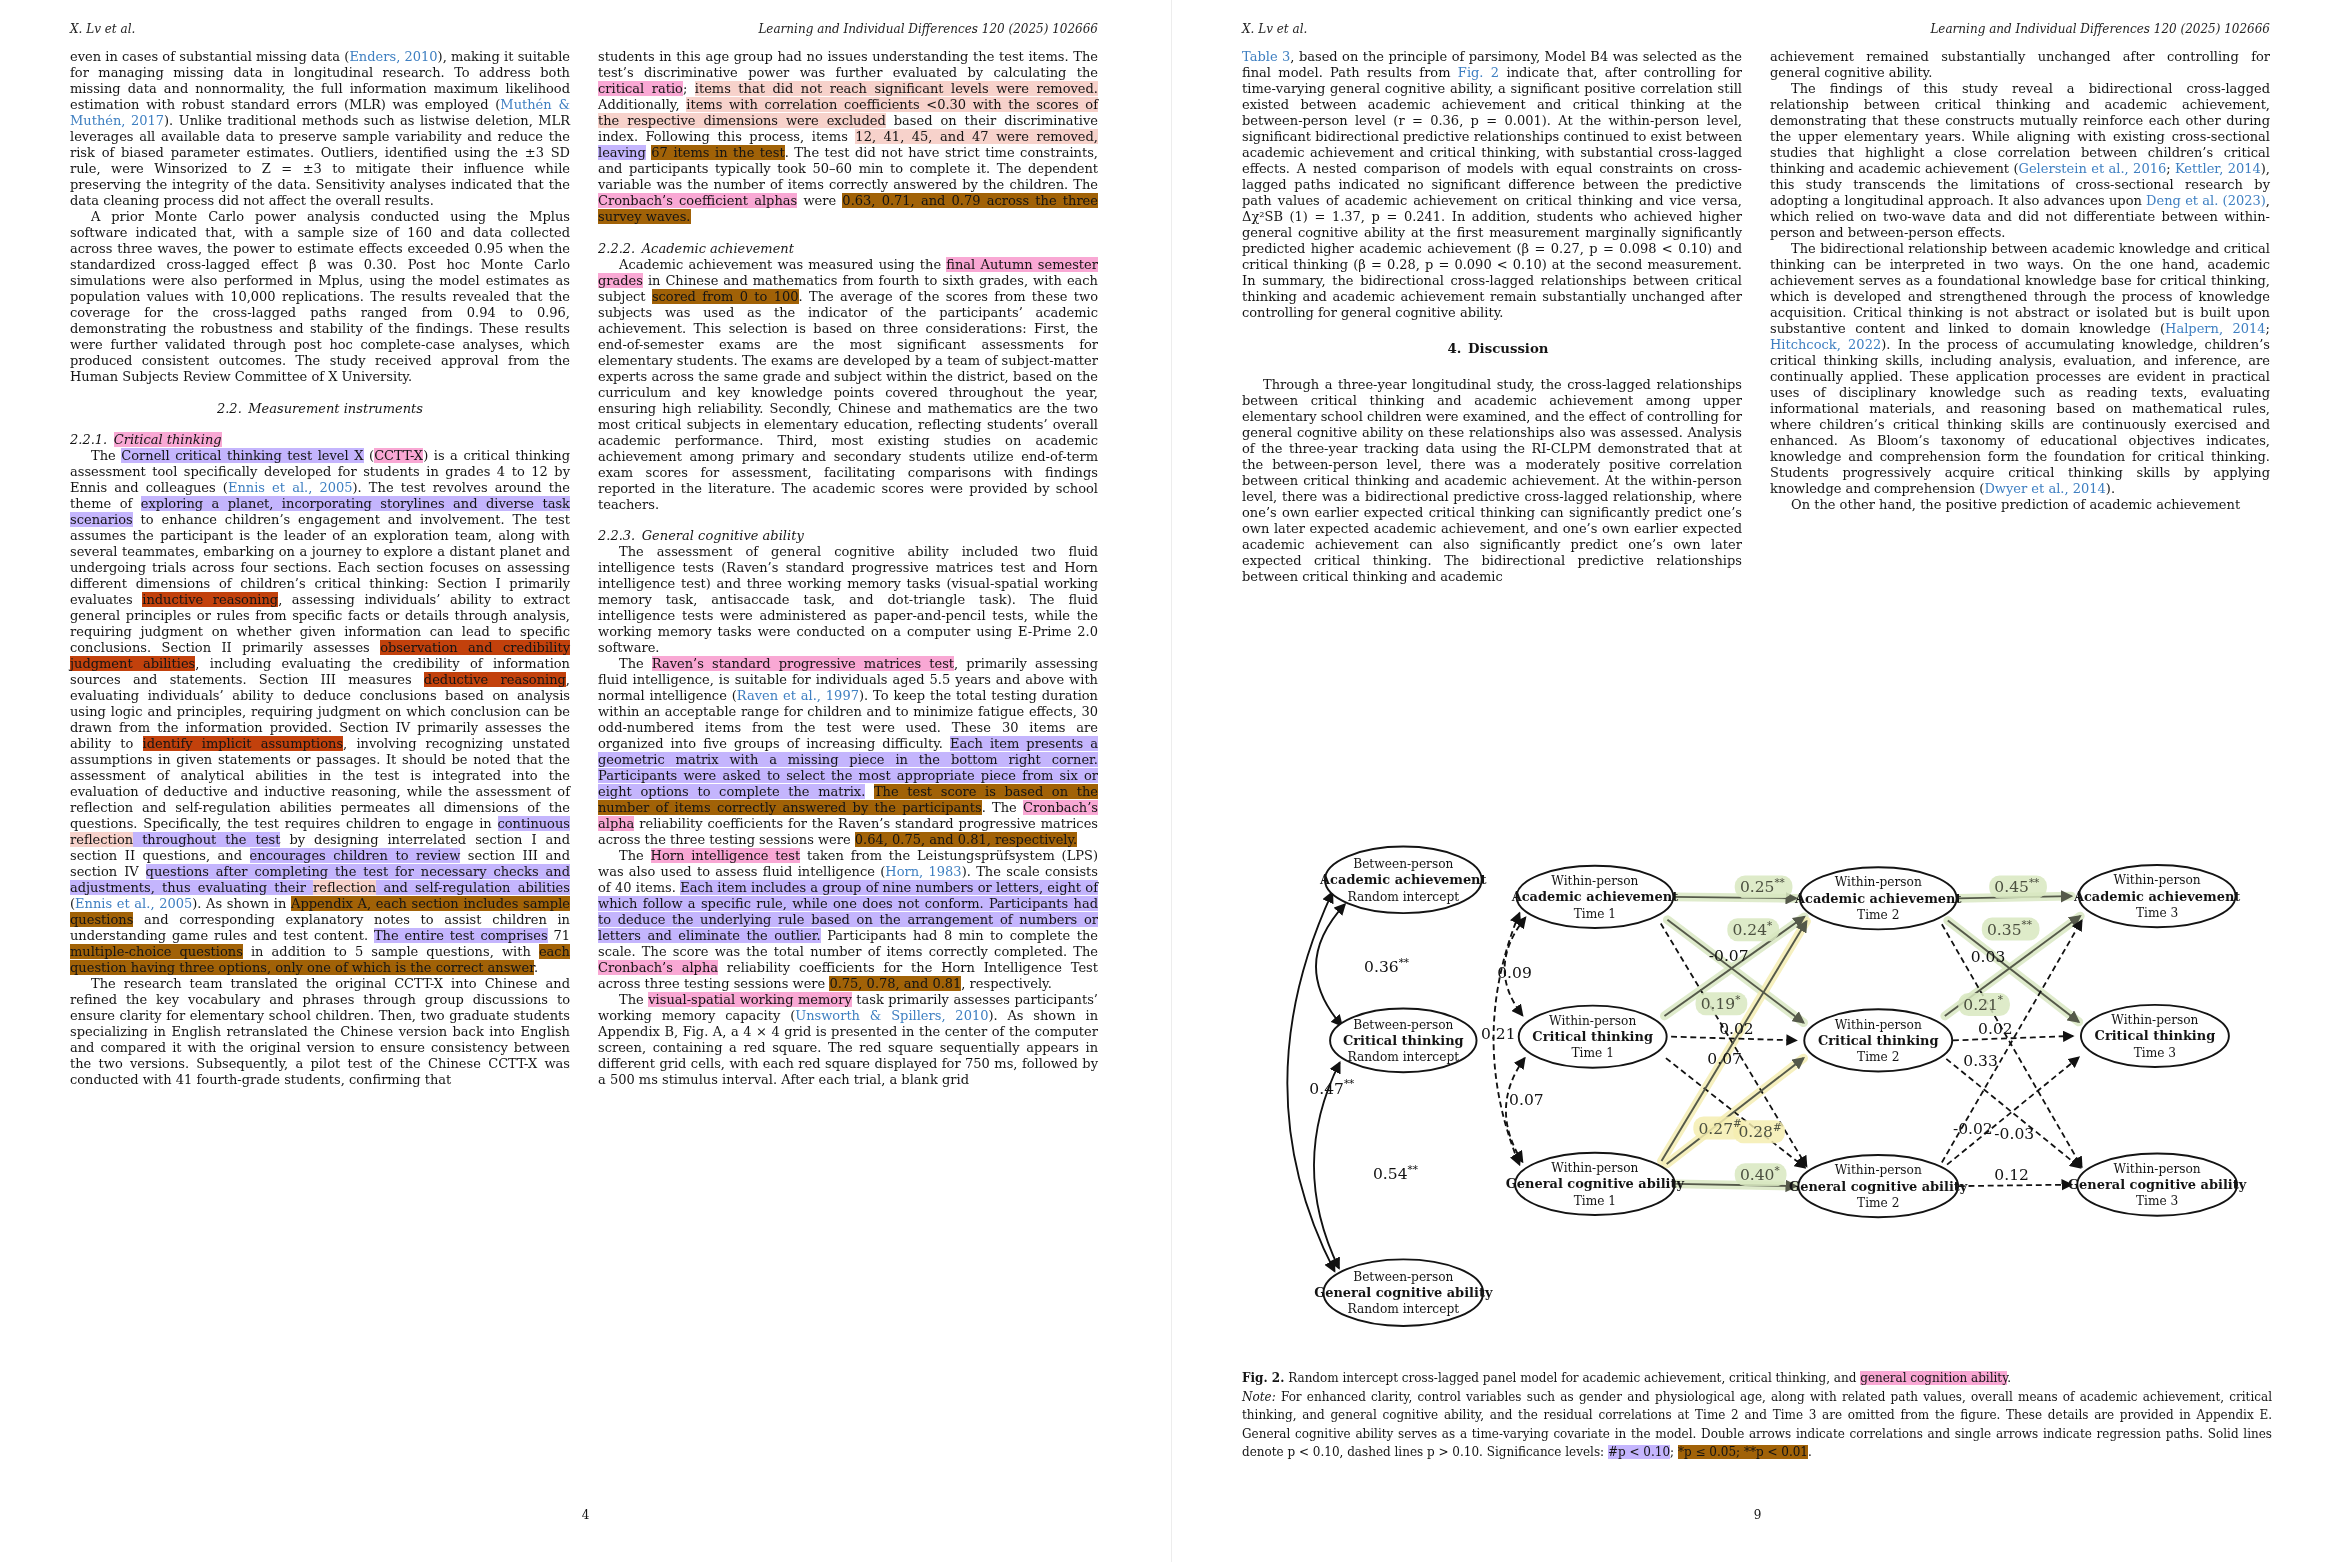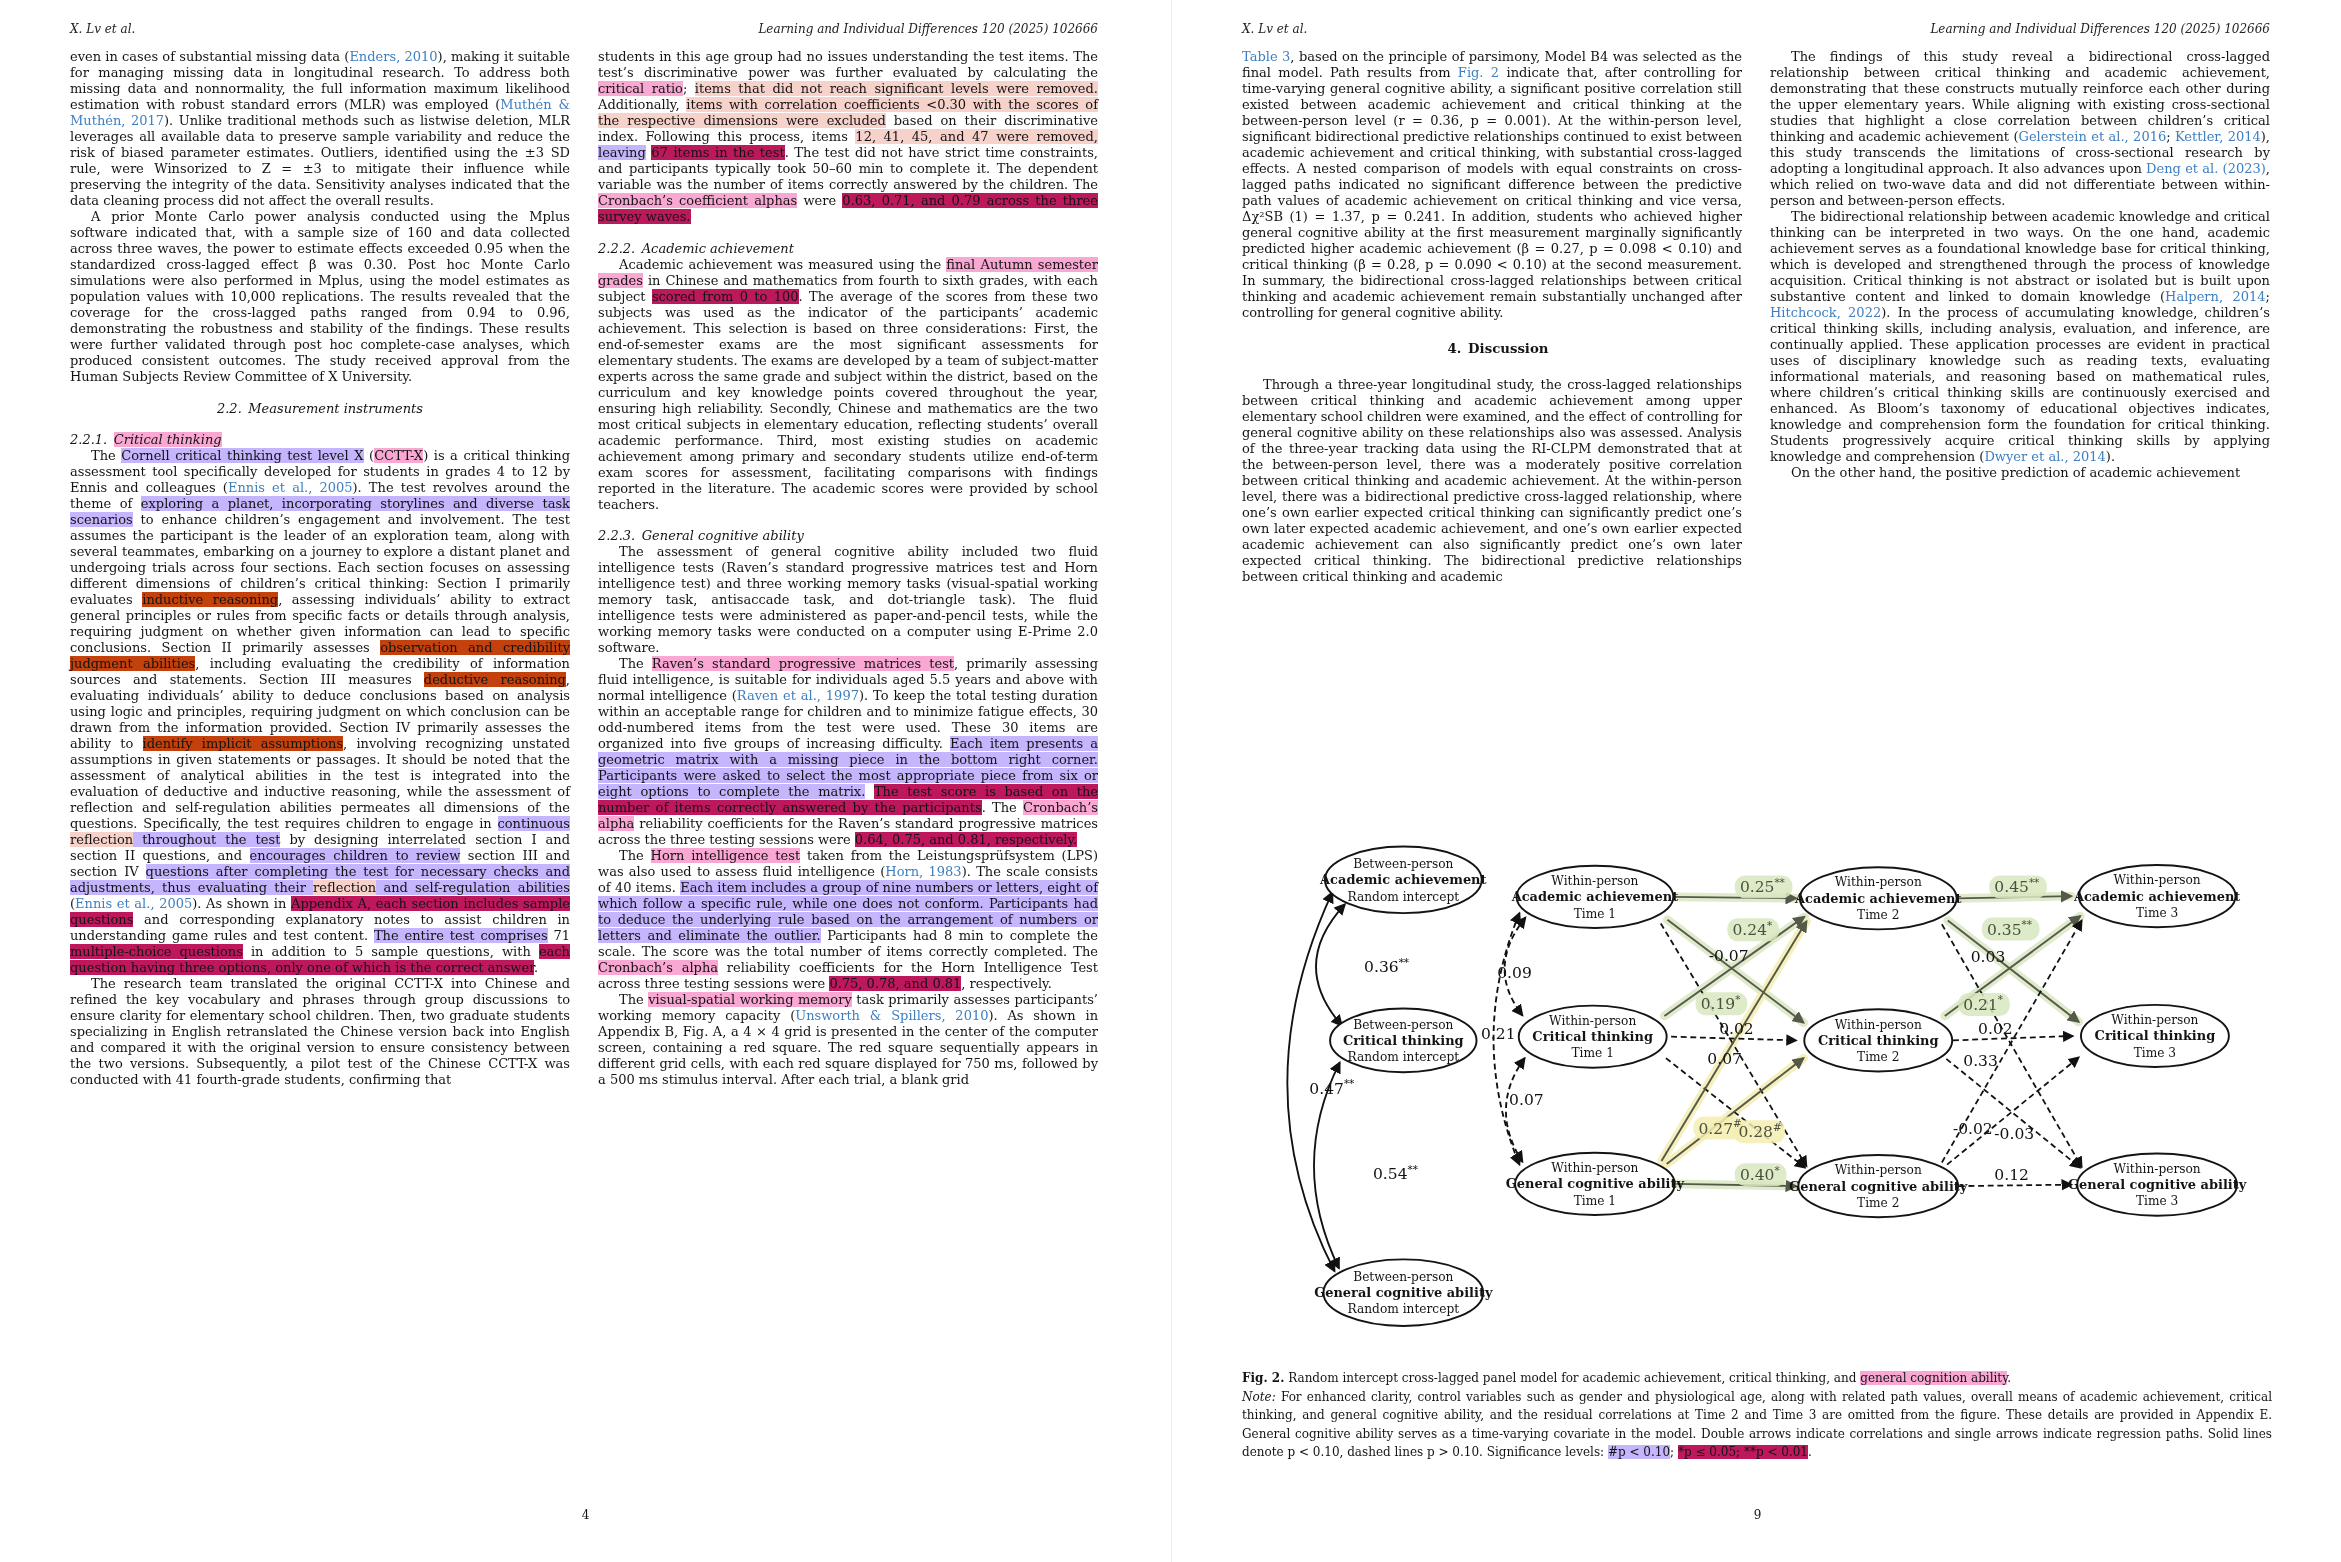--- a/index.html
+++ b/index.html
@@ -15,21 +15,21 @@
   .col-1{left:70px;}
   .col-2{left:598px;}
   .p{margin:0;}
   .ind{text-indent:21px;}
   .hsub{font-style:italic;margin:15.5px 0 15.5px 0;text-align:center;}
   .hsubsub{font-style:italic;margin:15.5px 0 0 0;text-align:left;}
   .hsub2{font-style:italic;margin:20px 0 15.5px 0;text-align:left;}
   .hsec{font-weight:bold;margin:20px 0 20px 12px;text-align:center;font-size:13.3px;}
   .hl-y{background:#c4b5fd;}
   .hl-b{background:#f9a8d4;}
-  .hl-g{background:#be185d;}
+  .hl-g{background:#a16207;}
   .hl-r{background:#f7d2cb;}
   .hl-v{background:#c2410c;}
   .link{color:#3e7fc1;}
   .b{font-weight:bold;}
   .i{font-style:italic;}
   #figure-wrap{position:absolute;left:127px;top:845px;width:995px;height:518px;}
   #fig-svg{overflow:visible;}
   #fig-caption{position:absolute;left:70px;top:1369px;width:1030px;font-size:12px;
     line-height:18.5px;text-align:justify;}
   #fig-caption .cap{margin:0;}
@@ -71,20 +71,21 @@
     <div class="pg-header">
       <span>X. Lv et al.</span>
       <span>Learning and Individual Differences 120 (2025) 102666</span>
     </div>
     <div class="col col-1">
         <div class="p"><span class="link">Table 3</span><span>, based on the principle of parsimony, Model B4 was selected as the final model. Path results from </span><span class="link">Fig. 2</span><span> indicate that, after controlling for time-varying general cognitive ability, a significant positive correlation still existed between academic achievement and critical thinking at the between-person level (r = 0.36, p = 0.001). At the within-person level, significant bidirectional predictive relationships continued to exist between academic achievement and critical thinking, with substantial cross-lagged effects. A nested comparison of models with equal constraints on cross-lagged paths indicated no significant difference between the predictive path values of academic achievement on critical thinking and vice versa, Δχ²SB (1) = 1.37, p = 0.241. In addition, students who achieved higher general cognitive ability at the first measurement marginally significantly predicted higher academic achievement (β = 0.27, p = 0.098 &lt; 0.10) and critical thinking (β = 0.28, p = 0.090 &lt; 0.10) at the second measurement. In summary, the bidirectional cross-lagged relationships between critical thinking and academic achievement remain substantially unchanged after controlling for general cognitive ability.</span></div>
         <div class="hsec"><span>4. Discussion</span></div>
         <div class="p ind"><span>Through a three-year longitudinal study, the cross-lagged relationships between critical thinking and academic achievement among upper elementary school children were examined, and the effect of controlling for general cognitive ability on these relationships also was assessed. Analysis of the three-year tracking data using the RI-CLPM demonstrated that at the between-person level, there was a moderately positive correlation between critical thinking and academic achievement. At the within-person level, there was a bidirectional predictive cross-lagged relationship, where one’s own earlier expected critical thinking can significantly predict one’s own later expected academic achievement, and one’s own earlier expected academic achievement can also significantly predict one’s own later expected critical thinking. The bidirectional predictive relationships between critical thinking and academic</span></div>
       </div>
     <div class="col col-2">
+        <div class="p"><span>achievement remained substantially unchanged after controlling for general cognitive ability.</span></div>
         <div class="p ind"><span>The findings of this study reveal a bidirectional cross-lagged relationship between critical thinking and academic achievement, demonstrating that these constructs mutually reinforce each other during the upper elementary years. While aligning with existing cross-sectional studies that highlight a close correlation between children’s critical thinking and academic achievement (</span><span class="link">Gelerstein et al., 2016</span><span>; </span><span class="link">Kettler, 2014</span><span>), this study transcends the limitations of cross-sectional research by adopting a longitudinal approach. It also advances upon </span><span class="link">Deng et al. (2023)</span><span>, which relied on two-wave data and did not differentiate between within-person and between-person effects.</span></div>
         <div class="p ind"><span>The bidirectional relationship between academic knowledge and critical thinking can be interpreted in two ways. On the one hand, academic achievement serves as a foundational knowledge base for critical thinking, which is developed and strengthened through the process of knowledge acquisition. Critical thinking is not abstract or isolated but is built upon substantive content and linked to domain knowledge (</span><span class="link">Halpern, 2014</span><span>; </span><span class="link">Hitchcock, 2022</span><span>). In the process of accumulating knowledge, children’s critical thinking skills, including analysis, evaluation, and inference, are continually applied. These application processes are evident in practical uses of disciplinary knowledge such as reading texts, evaluating informational materials, and reasoning based on mathematical rules, where children’s critical thinking skills are continuously exercised and enhanced. As Bloom’s taxonomy of educational objectives indicates, knowledge and comprehension form the foundation for critical thinking. Students progressively acquire critical thinking skills by applying knowledge and comprehension (</span><span class="link">Dwyer et al., 2014</span><span>).</span></div>
         <div class="p ind"><span>On the other hand, the positive prediction of academic achievement</span></div>
       </div>
 
     <div id="figure-wrap">
       <svg id="fig-svg" width="995" height="518" viewBox="0 0 1345 700" xmlns="http://www.w3.org/2000/svg">
         <defs>
           <marker id="ah" viewBox="0 0 10 10" refX="8.5" refY="5" markerWidth="6.5" markerHeight="6.5" orient="auto-start-reverse">
               <path d="M0,0L10,5L0,10z" fill="#111"></path>

